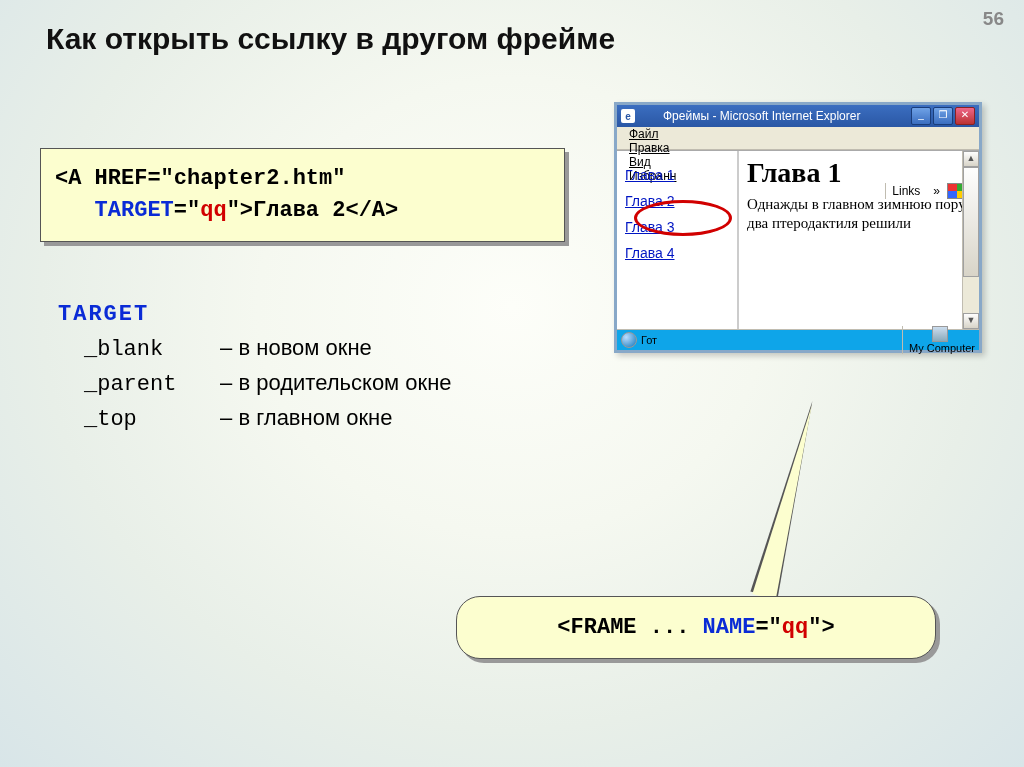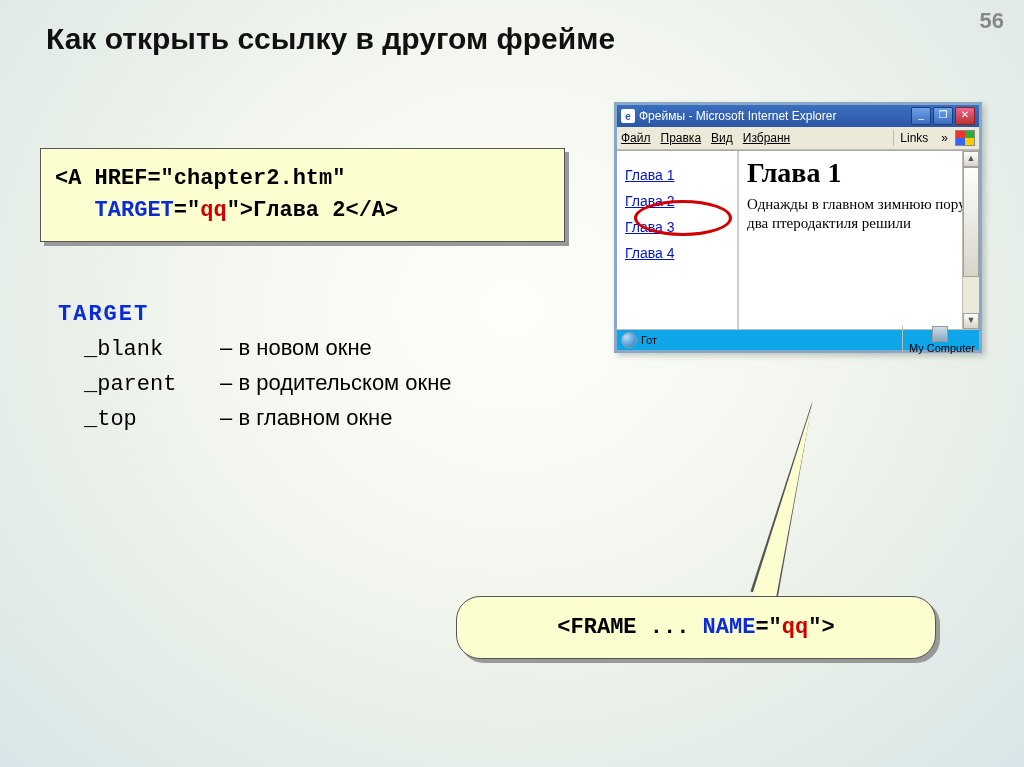--- a/index.html
+++ b/index.html
@@ -11,21 +11,21 @@
     background: radial-gradient(ellipse at 50% 40%, #fdfef9 0%, #f5f8f0 35%, #e8efe8 65%, #d8e5e8 100%);
     position: relative;
     overflow: hidden;
   }
   .page-number {
     position: absolute;
     top: 8px;
     right: 20px;
     color: #888;
     font-weight: bold;
-    font-size: 22px;
+    font-size: 19px;
   }
   .title {
     position: absolute;
     top: 22px;
     left: 46px;
     font-size: 30px;
     font-weight: bold;
     color: #111;
   }
   
@@ -133,42 +133,43 @@
     padding: 0 4px;
   }
   .ie-titlebar .eicon {
     width: 14px; height: 14px;
     background: #fff;
     border-radius: 2px;
     margin-right: 4px;
     display: flex; align-items:center; justify-content:center;
     color:#2a57a5; font-weight:bold; font-size:10px;
   }
-  .ie-titlebar .t-text { flex: 1; white-space: nowrap; overflow:hidden; }
+  .ie-titlebar .t-text { flex: 1; white-space: nowrap; overflow:hidden;margin-left:24px; }
   .ie-titlebar .winbtn {
     width: 18px; height: 16px;
     margin-left: 2px;
     background: linear-gradient(#6fa2e6, #3b6ec0);
     border: 1px solid #1a3d7a;
     border-radius: 2px;
     color: #fff;
     font-size: 10px;
     font-family: Arial;
     text-align: center;
     line-height: 14px;
   }
   .ie-titlebar .winbtn.close { background: linear-gradient(#e68, #b33); border-color:#822; }
   .ie-menubar {
     background: #ece9d8;
     display: flex;
-    align-items: center;
+    align-items: flex-start;
     height: 22px;
-    padding: 0 4px;
+    padding: 0 12px;
     border-bottom: 1px solid #c0bcb0;
     font-size: 12px;
+    flex-direction: column;
   }
   .ie-menubar span { margin-right: 10px; }
   .ie-menubar span u { text-decoration: underline; }
   .ie-menubar .links {
     margin-left: auto;
     border-left: 1px solid #c0bcb0;
     padding-left: 6px;
     display:flex; align-items:center;
   }
   .ie-menubar .wflag {

